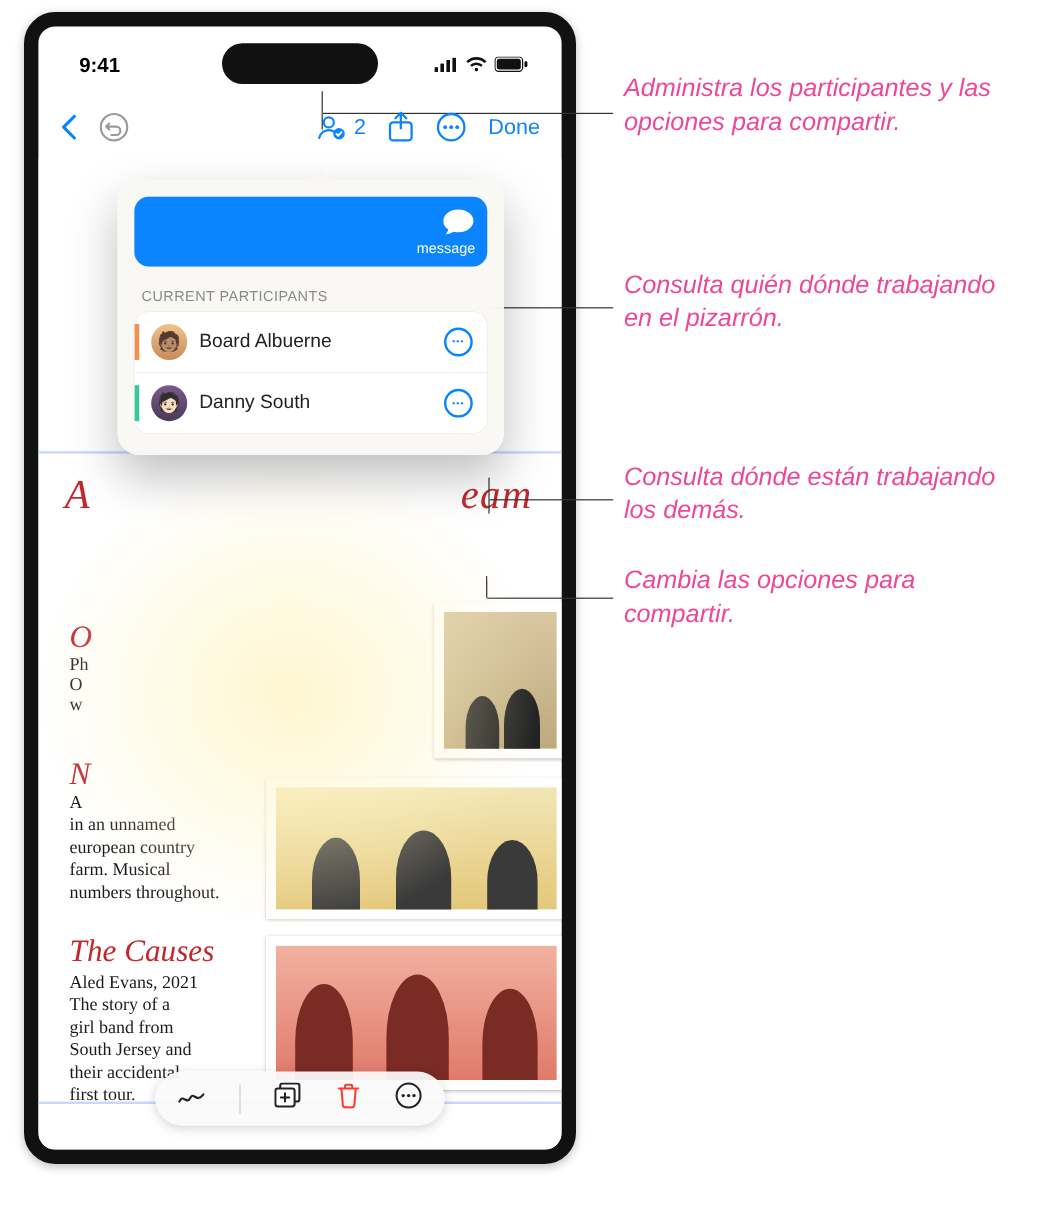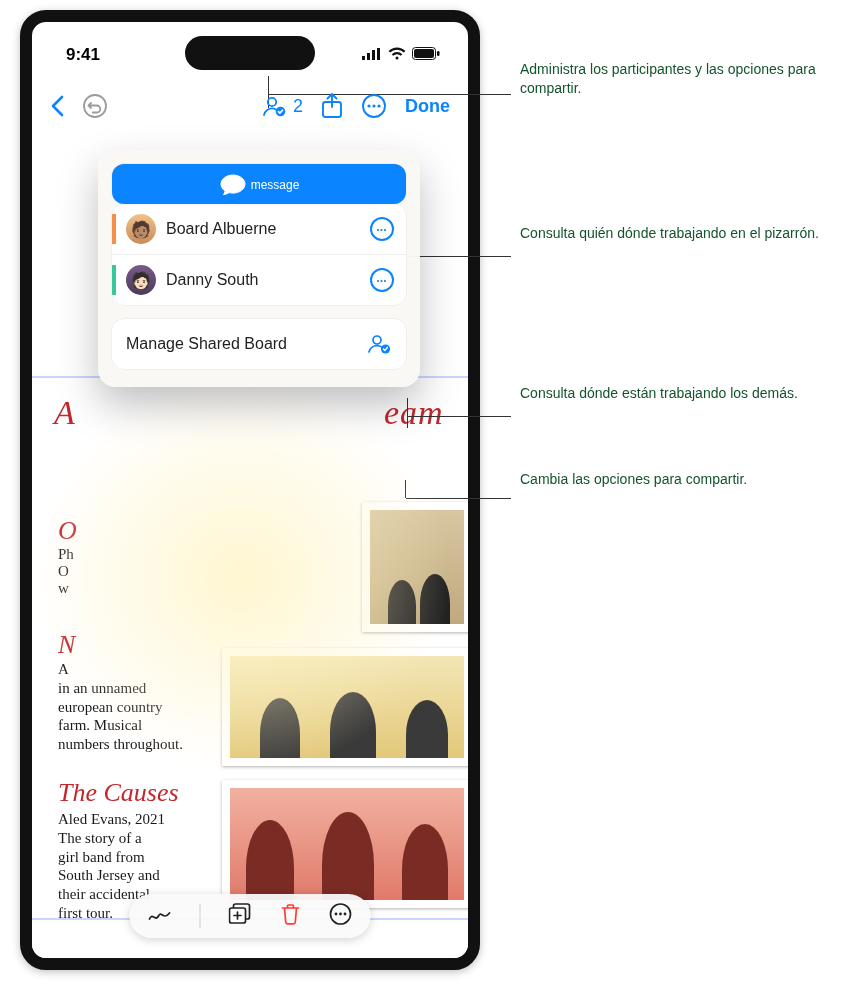--- a/index.html
+++ b/index.html
@@ -46,21 +46,21 @@
     position: absolute; top: 58px; left: 0; right: 0;
     height: 52px;
     display: flex; align-items: center;
     padding: 0 18px;
     gap: 18px;
     z-index: 40;
   }
   .tb-spacer { flex: 1; }
   .tb-icon { color: #0a84ff; display: flex; align-items: center; justify-content: center; }
   .tb-count { color:#0a84ff; font-size:18px; margin-left:-12px; font-weight:500;}
-  .done-btn { color:#0a84ff; font-size:18px; font-weight:700; }
+  .done-btn { color:#0a84ff; font-size:18px; font-weight:400; }
   
   .board-bg {
     position:absolute; top:110px; left:0; right:0; bottom:0;
     background:#fff;
     overflow:hidden;
   }
   .blue-line { position:absolute; left:0; right:0; height:2px; background:#c7d8ff; }
   .handwrite { position:absolute; font-family: "Bradley Hand","Segoe Script",cursive; color:#1a1a1a; white-space:pre-line; }
   .hw-title { font-family: "Brush Script MT","Segoe Script",cursive; color:#c1272d; font-size:34px; letter-spacing:1px; font-style:italic;}
   .hw-red { font-family: "Brush Script MT","Segoe Script",cursive; color:#c1272d; font-size:26px; font-style:italic;}
@@ -81,22 +81,22 @@
     z-index:45;
   }
   .popover::before{
     content:""; position:absolute; top:-10px; left:158px;
     width:0;height:0;border-left:11px solid transparent;border-right:11px solid transparent;
     border-bottom:11px solid rgba(248,247,244,.95);
   }
   .action-row { display:flex; gap:8px; }
   .action-btn {
     flex:1; background:#fff; border-radius:12px;
-    display:flex; flex-direction:row; align-items:center; justify-content:center;
-    padding:10px 0 8px; gap:4px;
+    display:flex; flex-direction:column; align-items:flex-end; justify-content:center;
+    padding:10px 10px 8px; gap:4px;
     box-shadow:0 0 0 .5px rgba(0,0,0,.07);
   }
   .action-btn.active { background:#0a84ff; color:#fff;}
   .action-btn.active .act-label{color:#fff;}
   .act-icon { width:28px; height:22px; display:flex; align-items:center; justify-content:center;}
   .act-label { font-size:12px; color:#0a84ff; font-weight:500;}
   .action-btn .act-icon svg { stroke:#0a84ff; fill:#0a84ff;}
   .action-btn.active .act-icon svg { stroke:#fff; fill:#fff;}
   .section-head {
     font-size:12px; letter-spacing:.4px; color:#8a8a8e;
@@ -152,24 +152,25 @@
     border-radius:24px;
     padding:8px 18px;
     display:flex; gap:28px; align-items:center;
     box-shadow:0 2px 10px rgba(0,0,0,.18);
     z-index:30;
   }
   .pill-div{width:1px;height:24px;background:#d0d0d0;}
   
   .callout {
     position:absolute;
-    font-size:14px;
+    font-size:21px;
     line-height:1.35;
-    color:#14532d;
+    color:#ec4899;
     max-width:330px;
+    font-style:italic;
   }
   .callout-line{
     position:absolute; height:1px; background:#333;
   }
   .callout-line::before{
     content:"";position:absolute;left:-1px;top:-18px;width:1px;height:18px;background:#333;
   }
   .faded-bg{
     position:absolute;inset:0;
     background:radial-gradient(ellipse 280px 260px at 48% 54%, rgba(255,245,200,.85), rgba(255,255,255,0) 75%);
@@ -326,48 +327,38 @@
       <div class="action-btn active">
         <span class="act-icon">
           <svg width="26" height="22" viewBox="0 0 26 22">
               <path d="M13 1C6.4 1 1 5.1 1 10.1c0 2.8 1.6 5.3 4.2 6.9-.3 1.4-1.1 2.9-1.7 3.7 2.2-.2 4.4-1.3 5.6-2.1 1.2.3 2.5.5 3.9.5 6.6 0 12-4.1 12-9S19.6 1 13 1z" fill="#fff"></path>
             </svg>
         </span>
         <span class="act-label">message</span>
       </div>
     </div>
 
+    <div class="section-head">CURRENT PARTICIPANTS</div>
 
     <div class="list-card">
       <div class="participant-row">
         <div class="presence-bar" style="background:#f58e4a"></div>
         <div class="avatar" style="background:linear-gradient(#f0c38a,#c98a5a)">🧑🏽</div>
         <span class="p-name">Board Albuerne</span>
         <span class="more-circ">•••</span>
       </div>
       <div class="participant-row">
         <div class="presence-bar" style="background:#37c79b"></div>
         <div class="avatar" style="background:linear-gradient(#7a5a8a,#4a3a5a)">🧑🏻</div>
         <span class="p-name">Danny South</span>
         <span class="more-circ">•••</span>
       </div>
     </div>
 
 
-    <div class="single-card">
-      <span>Manage Shared Board</span>
-      <span class="manage-icon">
-        <svg width="26" height="24" viewBox="0 0 26 24" fill="none">
-          <circle cx="11" cy="8" r="4" stroke="#0a84ff" stroke-width="1.7"></circle>
-          <path d="M3 20c1-4.4 4.8-6.3 8-6.3s7 1.9 8 6.3" stroke="#0a84ff" stroke-width="1.7" stroke-linecap="round"></path>
-          <circle cx="19.5" cy="17" r="4.6" fill="#0a84ff"></circle>
-          <path d="M17.5 17.1l1.3 1.4 2.6-2.9" stroke="#fff" stroke-width="1.5" stroke-linecap="round" stroke-linejoin="round" fill="none"></path>
-        </svg>
-      </span>
-    </div>
 
   </div>
 </div>
 
 <div class="callout-line" style="top:94px;left:269px;width:242px;">
     <span style="position:absolute;left:-1px;top:0;width:1px;height:14px;background:#333"></span>
   </div>
 <div class="callout" style="top:60px;left:520px">Administra los participantes y las opciones para compartir.</div>
 
 <div class="callout-line" style="top:256px;left:295px;width:216px;">

